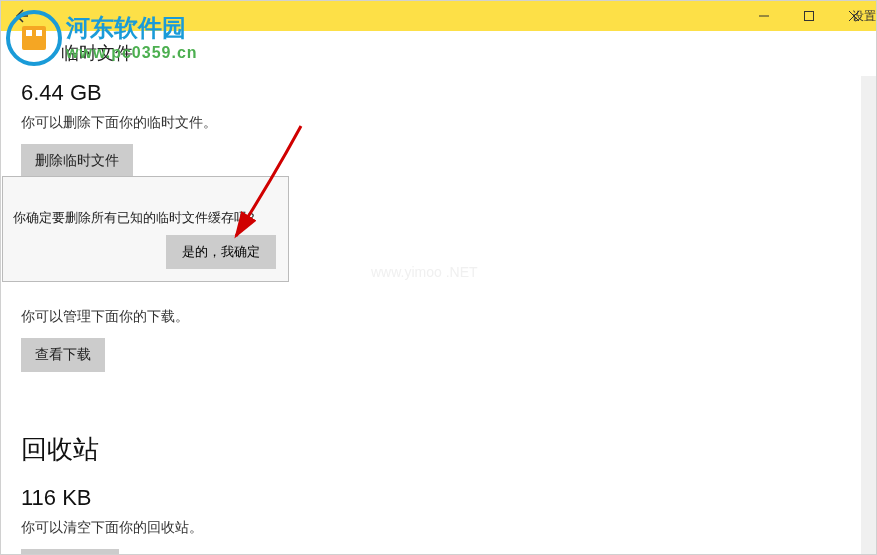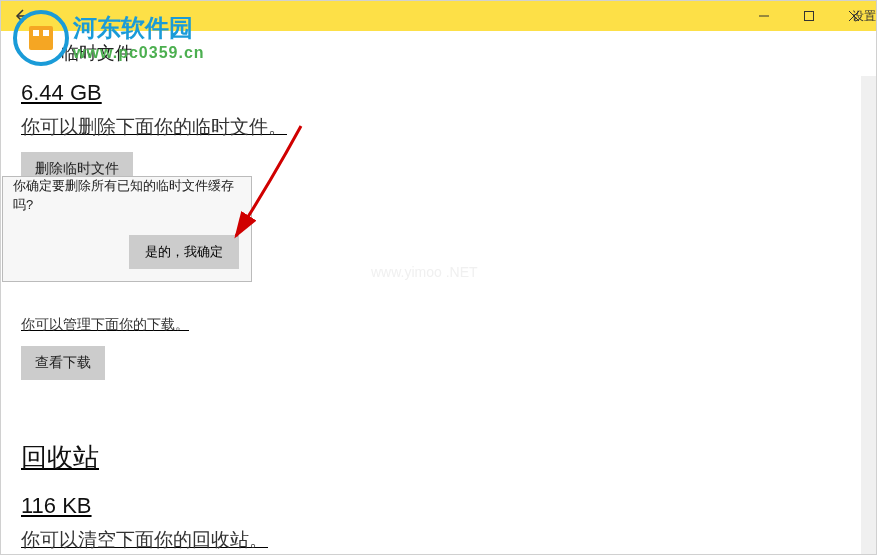--- a/index.html
+++ b/index.html
@@ -51,38 +51,37 @@
     .page-header {
       padding: 10px 16px 15px 60px;
       font-size: 18px;
       color: #222;
     }
     .content {
       padding: 0 0 9px 20px;
       height: 475px;
       overflow-y: auto;
       position: relative;
-      text-decoration: underline;
     }
     .scrollbar-track {
       position: absolute;
       right: 0;
       top: 75px;
       width: 15px;
       bottom: 0;
       background: #f0f0f0;
     }
     .section-size {
       font-size: 22px;
       font-weight: 400;
       color: #111;
       margin-bottom: 8px;
     }
     .section-desc {
-      font-size: 19px;
+      font-size: 14px;
       color: #333;
       margin-bottom: 12px;
     }
     .action-btn {
       background: #ccc;
       border: none;
       padding: 8px 14px;
       font-size: 14px;
       font-family: inherit;
       color: #222;
@@ -98,25 +97,25 @@
     .truncated-line {
       font-size: 14px;
       color: #333;
       margin-top: 105px;
       margin-bottom: 12px;
     }
     .dialog {
       position: absolute;
       left: 1px;
       top: 175px;
-      width: 250px;
+      width: 287px;
       height: 106px;
       background: #f7f7f7;
       border: 1px solid #bbb;
-      padding: 0 12px 10px 10px;
+      padding: 32px 12px 10px 10px;
       z-index: 10;
     }
     .dialog-text {
       font-size: 13px;
       color: #222;
       line-height: 1.45;
     }
     .dialog-actions {
       position: absolute;
       right: 12px;
@@ -126,21 +125,21 @@
     .dialog-btn {
       background: #ccc;
       border: none;
       padding: 8px 16px;
       font-size: 13px;
       font-family: inherit;
       cursor: pointer;
     }
     .watermark-logo {
       position: absolute;
-      left: 10px;
+      left: 3px;
       top: 5px;
       z-index: 20;
       pointer-events: none;
       text-align: center;
     }
     .watermark-center {
       position: absolute;
       left: 370px;
       top: 263px;
       color: #f0f0f0;

